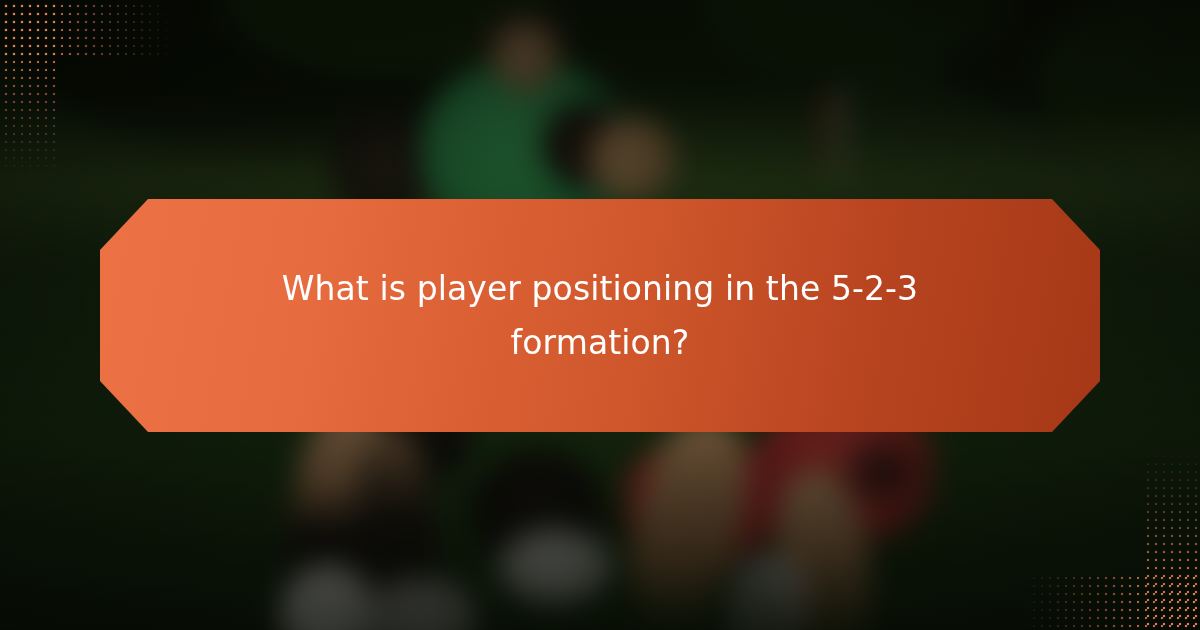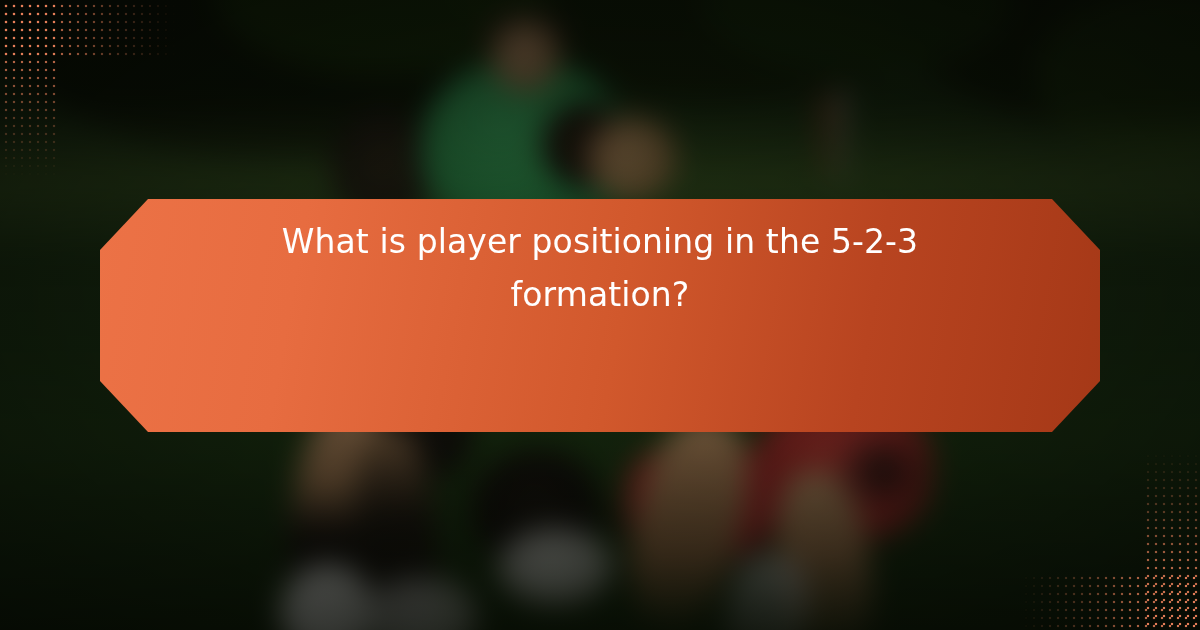--- a/index.html
+++ b/index.html
@@ -257,20 +257,21 @@
   #banner {
     position: absolute;
     left: 100px;
     top: 199px;
     width: 1000px;
     height: 233px;
     background: linear-gradient(100deg, #ec7246 0%, #e76c40 20%, #d1582c 52%, #b84420 76%, #a53817 100%);
     -webkit-clip-path: polygon(48px 0, calc(100% - 48px) 0, 100% 51px, 100% calc(100% - 51px), calc(100% - 48px) 100%, 48px 100%, 0 calc(100% - 51px), 0 51px);
             clip-path: polygon(48px 0, calc(100% - 48px) 0, 100% 51px, 100% calc(100% - 51px), calc(100% - 48px) 100%, 48px 100%, 0 calc(100% - 51px), 0 51px);
     display: flex;
+    align-items: center;
     justify-content: center;
     box-sizing: border-box;
     padding: 16px 70px;
   }
   #banner-title {
     margin: 0;
     color: #ffffff;
     font-family: "DejaVu Sans", "Liberation Sans", sans-serif;
     font-size: 33px;
     font-weight: 400;

